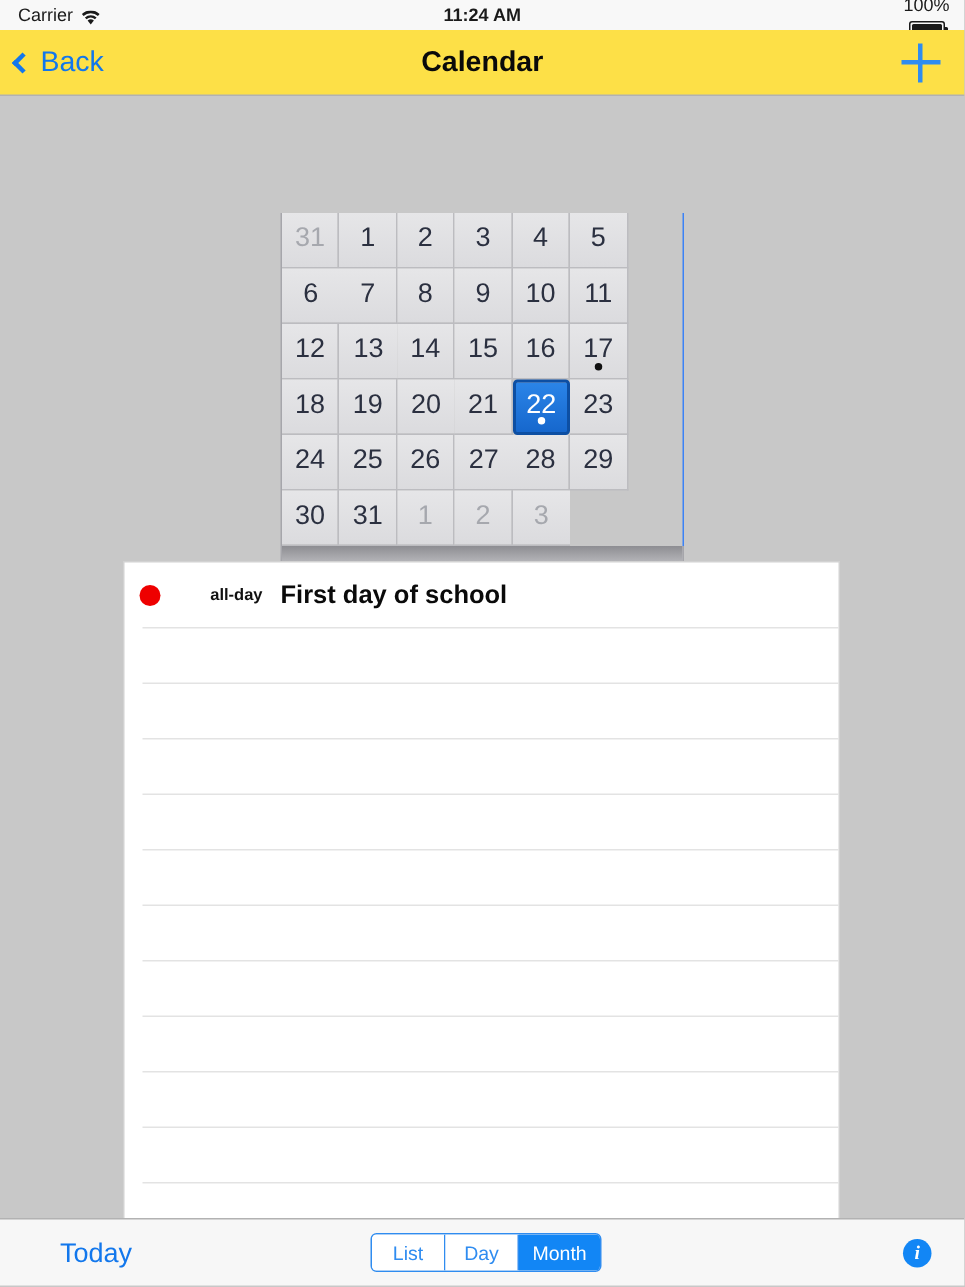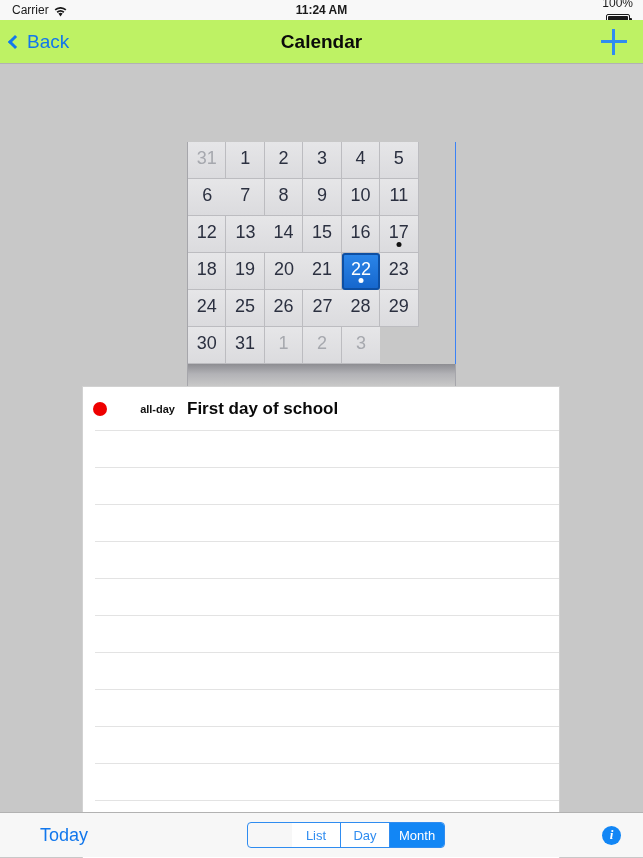--- a/index.html
+++ b/index.html
@@ -22,21 +22,21 @@
   .sb-center { position: absolute; left: 0; right: 0; text-align: center; font-weight: bold; font-size: 12px; }
   .sb-right { position: absolute; right: 10px; display: flex; align-items: center; gap: 4px; flex-direction: column; }
   .wifi-icon { display: inline-block; width: 13px; height: 10px; position: relative; top: 1px; }
   .battery { width: 24px; height: 10px; border: 1px solid #1a1a1a; border-radius: 2px; position: relative; padding: 1px; }
   .battery::after { content: ""; position: absolute; right: -3px; top: 3px; width: 2px; height: 4px; background: #1a1a1a; border-radius: 0 1px 1px 0; }
   .battery > i { display: block; height: 100%; width: 100%; background: #1a1a1a; border-radius: 1px; }
 
   
   .navbar {
     height: 44px; width: 100%;
-    background: #bef264;
+    background: #fde047;
     border-bottom: 1px solid #b2b2b2;
     position: relative;
     display: flex; align-items: center;
   }
   .nav-back {
     position: absolute; left: 10px;
     display: flex; align-items: center;
     color: #1277ec; font-size: 19px;
     cursor: pointer;
   }
@@ -116,21 +116,21 @@
   }
   .cell.sel .dot { background: #fff; }
   .cal-shadow {
     height: 22px;
     background: linear-gradient(to bottom, #8d8d92 0%, #b2b2b6 45%, #c8c8c8 100%);
     border-left: 1px solid #a6a6ab; border-right: 1px solid #a6a6ab;
   }
 
   
   .events {
-    position: absolute; left: 82px; top: 322px;
+    position: absolute; left: 82px; top: 310px;
     width: 478px; height: 473px;
     background: #fff;
     border: 1px solid #d2d2d2;
   }
   .ev-row {
     height: 37px;
     display: flex; align-items: center;
     position: relative;
   }
   .ev-row + .ev-row::before,
@@ -161,21 +161,21 @@
     display: flex; align-items: center;
   }
   .tb-today {
     position: absolute; left: 16px;
     font-size: 18px; color: #1277ec; cursor: pointer; margin-left: 24px;
   }
   .segmented {
     position: absolute; left: 247px;
     display: flex;
     border: 1px solid #2f8cf0; border-radius: 4px;
-    overflow: hidden; height: 26px; padding-left: 44px;
+    overflow: hidden; height: 26px;
   }
   .seg {
     min-width: 49px; padding: 0 9px;
     display: flex; align-items: center; justify-content: center;
     font-size: 13px; color: #2f8cf0; background: #fff;
     border-right: 1px solid #2f8cf0;
     cursor: pointer;
   }
   .seg:last-child { border-right: none; }
   .seg.active { background: #1286f5; color: #fff; }

